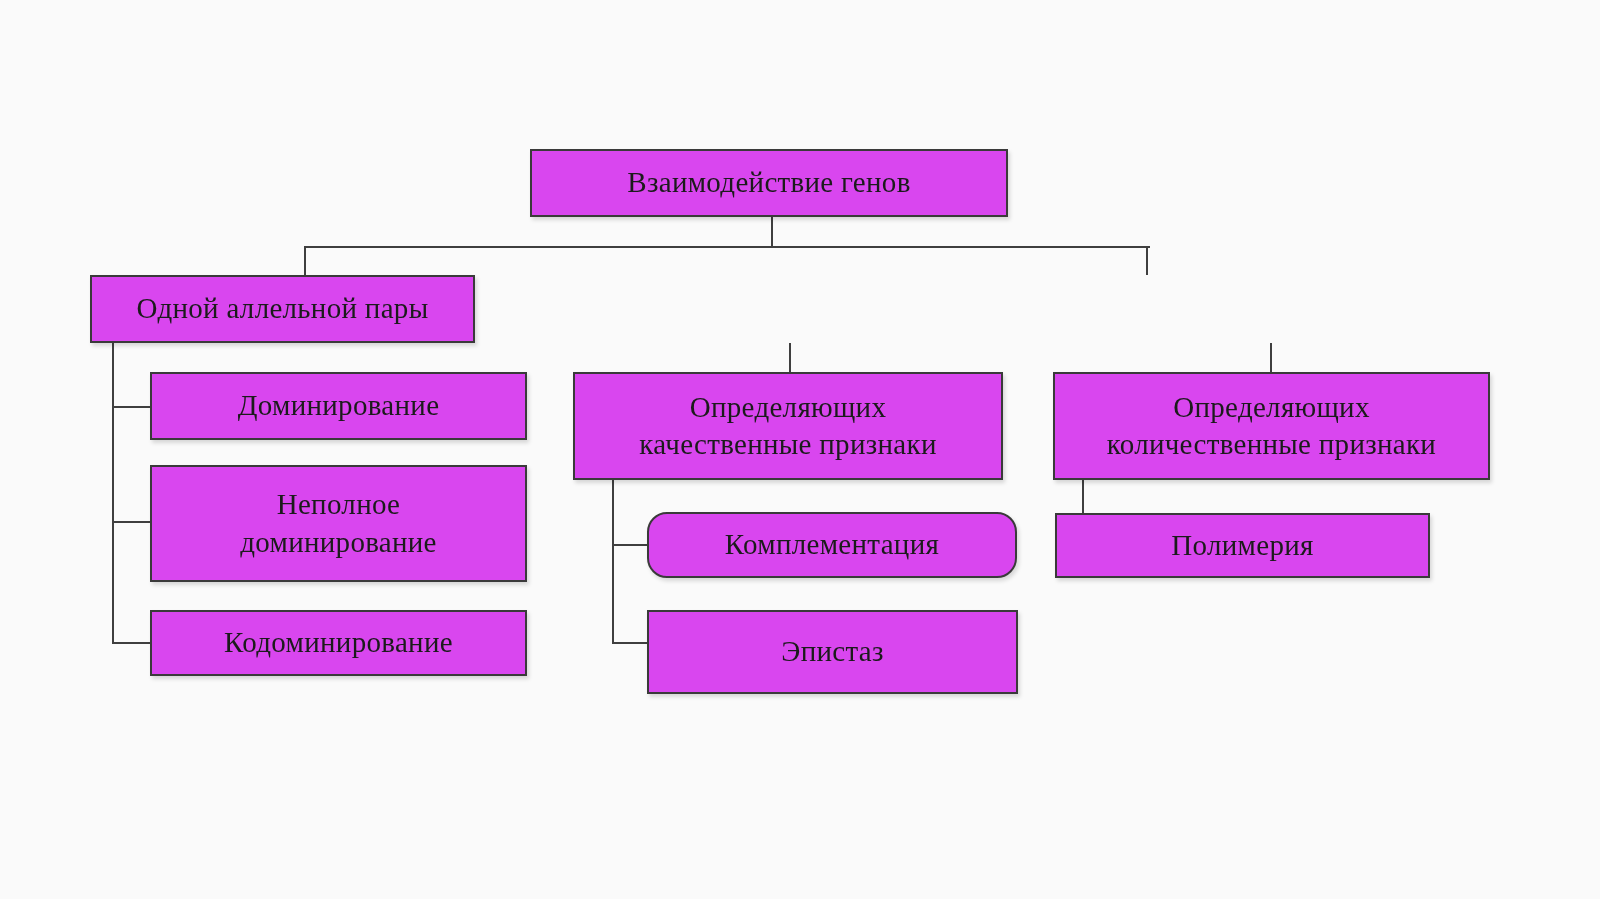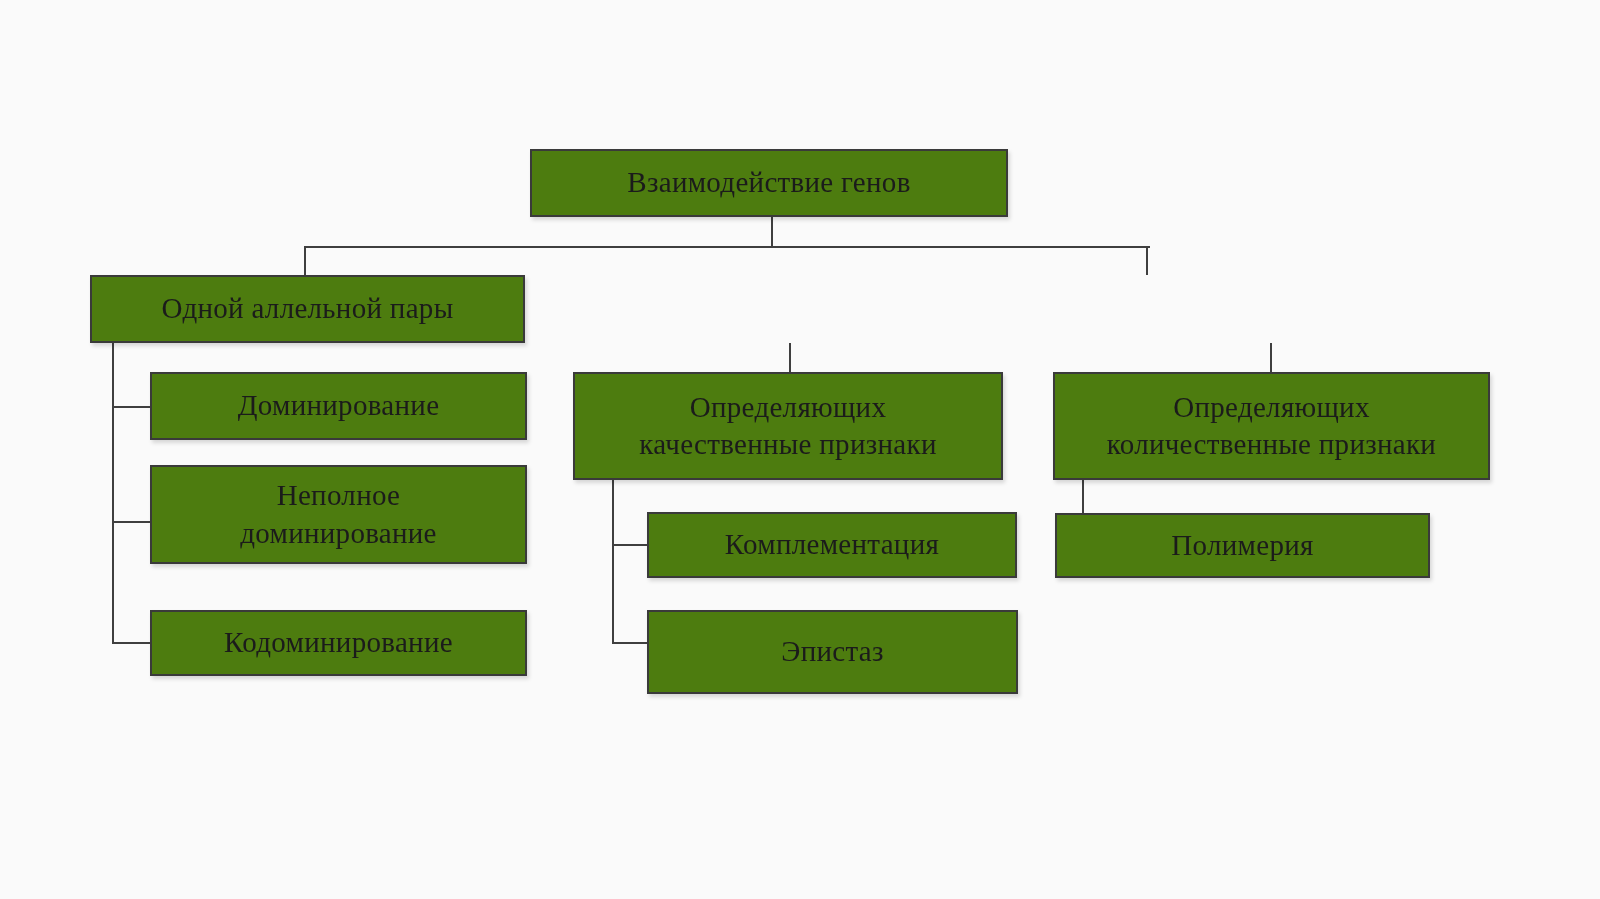--- a/index.html
+++ b/index.html
@@ -11,48 +11,48 @@
   .canvas {
     position: relative;
     width: 1600px;
     height: 899px;
     background: #fafafa;
     overflow: hidden;
   }
   .node {
     position: absolute;
     box-sizing: border-box;
-    background: #4d7c0f;
+    background: #d946ef;
     border: 2px solid #3a3a3a;
     box-shadow: 2px 3px 4px rgba(0,0,0,0.14);
     display: flex;
     align-items: center;
     justify-content: center;
     text-align: center;
     font-size: 29px;
     line-height: 1.28;
     color: #1b1b1b;
     white-space: pre-line;
     letter-spacing: 0.3px;
   }
   .line {
     position: absolute;
     background: #3f3f3f;
   }
 
   
   .n-root      { left: 530px;  top: 149px; width: 478px; height: 68px; }
-  .n-left      { left: 90px;   top: 275px; width: 435px; height: 68px; }
+  .n-left      { left: 90px;   top: 275px; width: 385px; height: 68px; }
   .n-right     { left: 573px;  top: 275px; width: 917px; height: 68px; }
   .n-dom       { left: 150px;  top: 372px; width: 377px; height: 68px; }
-  .n-incomp    { left: 150px;  top: 465px; width: 377px; height: 99px; }
+  .n-incomp    { left: 150px;  top: 465px; width: 377px; height: 117px; }
   .n-codom     { left: 150px;  top: 610px; width: 377px; height: 66px; }
   .n-qual      { left: 573px;  top: 372px; width: 430px; height: 108px; }
   .n-quant     { left: 1053px; top: 372px; width: 437px; height: 108px; }
-  .n-compl     { left: 647px;  top: 512px; width: 370px; height: 66px; }
+  .n-compl     { left: 647px;  top: 512px; width: 370px; height: 66px; border-radius: 20px; }
   .n-epist     { left: 647px;  top: 610px; width: 371px; height: 84px; }
   .n-poly      { left: 1055px; top: 513px; width: 375px; height: 65px; }
 
   
   .l-root-down   { left: 771px;  top: 217px; width: 2px;   height: 31px; }
   .l-top-h       { left: 304px;  top: 246px; width: 846px; height: 2px; }
   .l-left-drop   { left: 304px;  top: 246px; width: 2px;   height: 29px; }
   .l-right-drop  { left: 1146px; top: 246px; width: 2px;   height: 29px; }
   .l-left-rail   { left: 112px;  top: 343px; width: 2px;   height: 301px; }
   .l-stub-dom    { left: 114px;  top: 406px; width: 36px;  height: 2px; }

